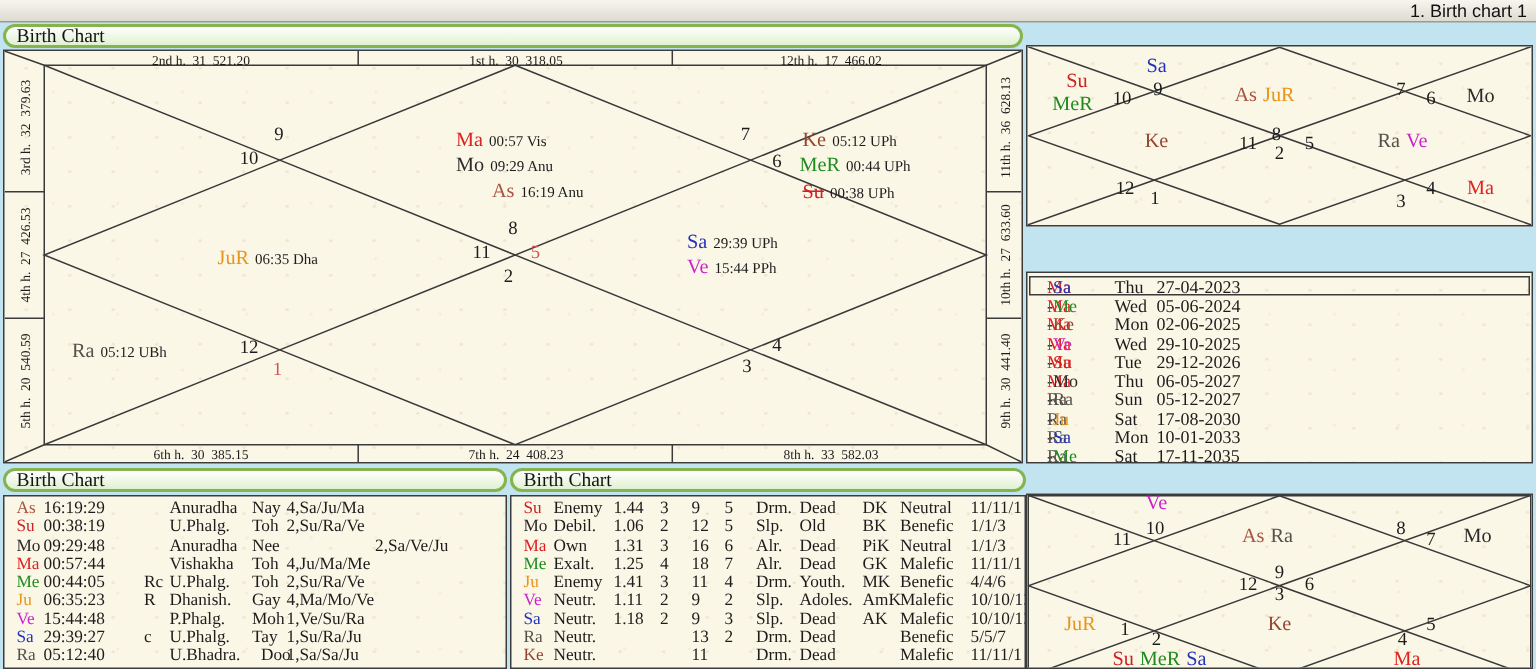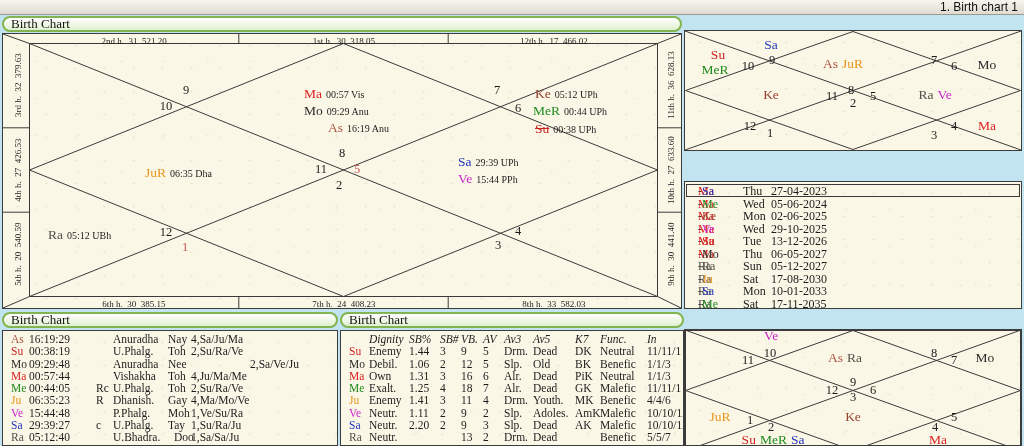--- a/index.html
+++ b/index.html
@@ -165,21 +165,21 @@
           <span class="vr-date">02-06-2025</span>
         </div>
         <div class="vim-row">
           <span class="vr-pair"><span style="color: rgb(221, 34, 34);">Ma</span>-<span style="color: rgb(204, 34, 204);">Ve</span></span>
           <span class="vr-day">Wed</span>
           <span class="vr-date">29-10-2025</span>
         </div>
         <div class="vim-row">
           <span class="vr-pair"><span style="color: rgb(221, 34, 34);">Ma</span>-<span style="color: rgb(204, 34, 34);">Su</span></span>
           <span class="vr-day">Tue</span>
-          <span class="vr-date">13-12-2026</span>
+          <span class="vr-date">29-12-2026</span>
         </div>
         <div class="vim-row">
           <span class="vr-pair"><span style="color: rgb(221, 34, 34);">Ma</span>-<span style="color: rgb(43, 43, 43);">Mo</span></span>
           <span class="vr-day">Thu</span>
           <span class="vr-date">06-05-2027</span>
         </div>
         <div class="vim-row">
           <span class="vr-pair"><span style="color: rgb(85, 80, 74);">Ra</span>-<span style="color: rgb(85, 80, 74);">Ra</span></span>
           <span class="vr-day">Sun</span>
           <span class="vr-date">05-12-2027</span>
@@ -277,32 +277,20 @@
           <span style="left: 110px;">U.Phalg.</span>
           <span style="left: 165px;">Pah</span>
           <span style="left: 188px;">3,Su/Me/Me</span>
         </div>
       </div>
   </div>
 
   <div class="panel" style="left:340px;top:312px;width:344px;height:134px">
     <div class="phead"><span>Birth Chart</span></div>
     <div class="cbox" style="top:18px;height:116px" id="t2-rows">
-        <div class="trow thead">
-          <span style="left: 28px;">Dignity</span>
-          <span style="left: 68px;">SB%</span>
-          <span style="left: 99px;">SB#</span>
-          <span style="left: 120px;">VB.</span>
-          <span style="left: 142px;">AV</span>
-          <span style="left: 163px;">Av3</span>
-          <span style="left: 192px;">Av5</span>
-          <span style="left: 234px;">K7</span>
-          <span style="left: 259px;">Func.</span>
-          <span style="left: 306px;">In</span>
-        </div>
         <div class="trow">
           <span style="left: 8px; color: rgb(204, 34, 34);">Su</span>
           <span style="left: 28px;">Enemy</span>
           <span style="left: 68px;">1.44</span>
           <span style="left: 99px;">3</span>
           <span style="left: 120px;">9</span>
           <span style="left: 142px;">5</span>
           <span style="left: 163px;">Drm.</span>
           <span style="left: 192px;">Dead</span>
           <span style="left: 234px;">DK</span>
@@ -370,21 +358,21 @@
           <span style="left: 142px;">2</span>
           <span style="left: 163px;">Slp.</span>
           <span style="left: 192px;">Adoles.</span>
           <span style="left: 234px;">AmK</span>
           <span style="left: 259px;">Malefic</span>
           <span style="left: 306px;">10/10/12</span>
         </div>
         <div class="trow">
           <span style="left: 8px; color: rgb(34, 51, 187);">Sa</span>
           <span style="left: 28px;">Neutr.</span>
-          <span style="left: 68px;">2.20</span>
+          <span style="left: 68px;">1.18</span>
           <span style="left: 99px;">2</span>
           <span style="left: 120px;">9</span>
           <span style="left: 142px;">3</span>
           <span style="left: 163px;">Slp.</span>
           <span style="left: 192px;">Dead</span>
           <span style="left: 234px;">AK</span>
           <span style="left: 259px;">Malefic</span>
           <span style="left: 306px;">10/10/12</span>
         </div>
         <div class="trow">

